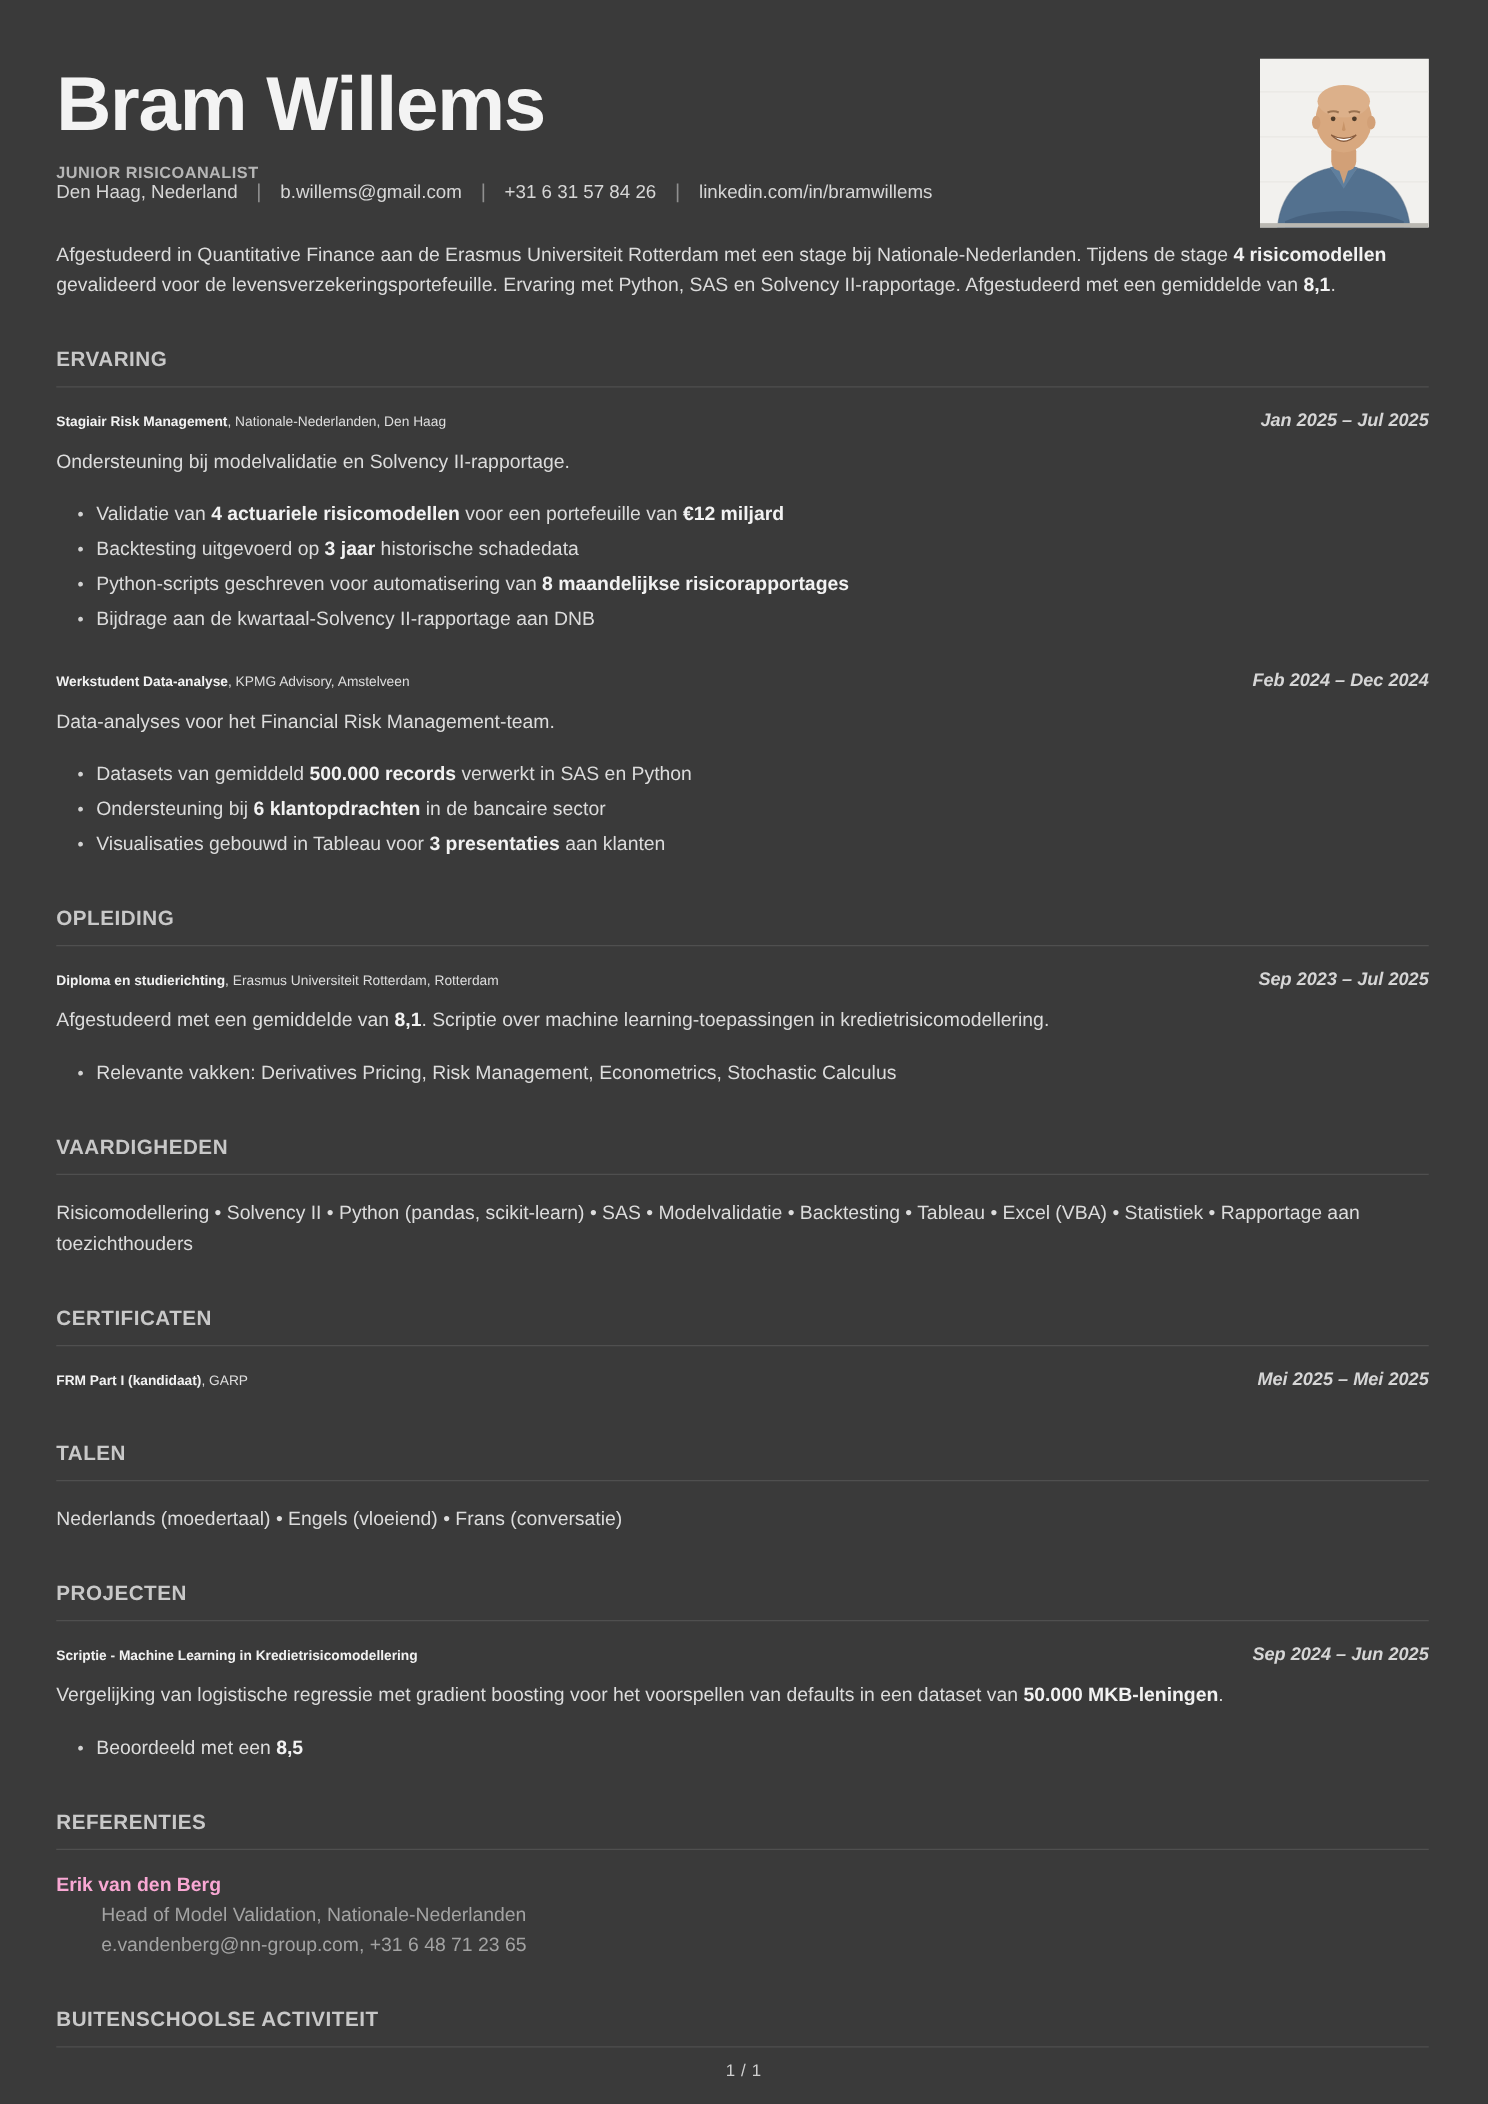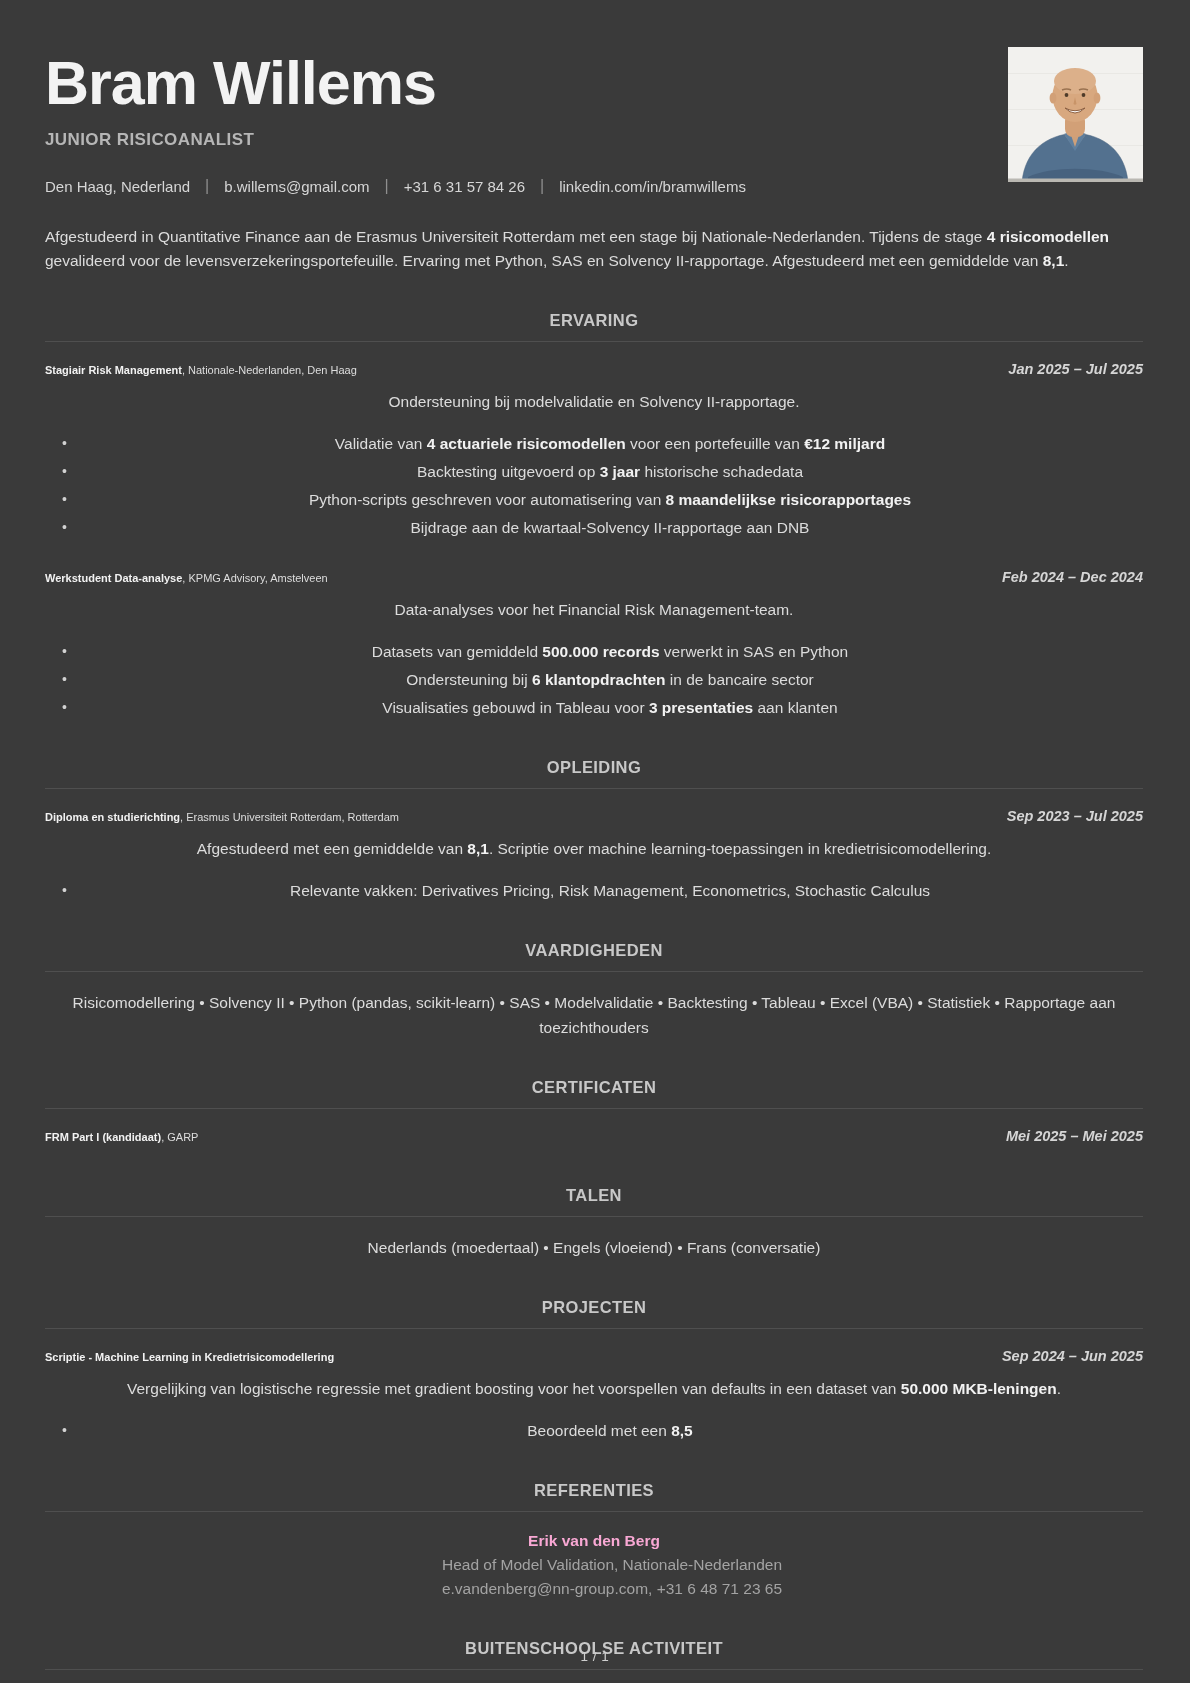--- a/index.html
+++ b/index.html
@@ -19,42 +19,42 @@
   }
   .page{padding:52px 47px 16px 45px;position:relative;}
   b{font-weight:700;color:#f2f2f2;margin-top:23px;}
 
   
   h1.name{
     margin:0;font-size:61px;line-height:1.04;font-weight:800;
     letter-spacing:-1px;color:var(--heading,#f3f3f3);
   }
   .role{
-    margin-top:15px;font-size:17px;font-weight:700;
+    margin-top:15px;font-size:13px;font-weight:700;
     letter-spacing:.4px;color:#b6b6b6;
   }
   .contact{
-    margin-top:27px;font-size:15px;color:#d6d6d6;
-    display:flex;align-items:center;flex-wrap:wrap;
+    font-size:15px;color:#d6d6d6;
+    display:flex;align-items:flex-start;flex-wrap:wrap;
   }
   .contact .sep{color:#8f8f8f;margin:0 15px;font-size:16px;}
   .contact .sep::before{content:"|";font-weight:300;}
   .photo{
     position:absolute;top:47px;right:47px;width:135px;height:135px;
     overflow:hidden;background:#f2f1ee;
   }
   .photo svg{display:block;width:100%;height:100%;}
 
   
   .summary{
     margin:30px 0 0;font-size:15.5px;line-height:24px;color:#dcdcdc;
   }
 
   
-  section{margin-top:38px;text-align:center;}
+  section{margin-top:38px;}
   h2.section-title{
     margin:0;font-size:16.5px;font-weight:700;letter-spacing:.4px;
     color:#c8c8c8;padding-bottom:11px;border-bottom:1px solid #4f4f4f;
   }
   .entry{margin-top:17px;}
   .entry + .entry{margin-top:27px;}
   .entry-head{display:flex;justify-content:space-between;align-items:baseline;gap:20px;}
   .entry-title{font-size:11px;color:#dedede;line-height:22px;}
   .entry-date{
     font-size:14.5px;font-style:italic;font-weight:700;color:#d6d6d6;

